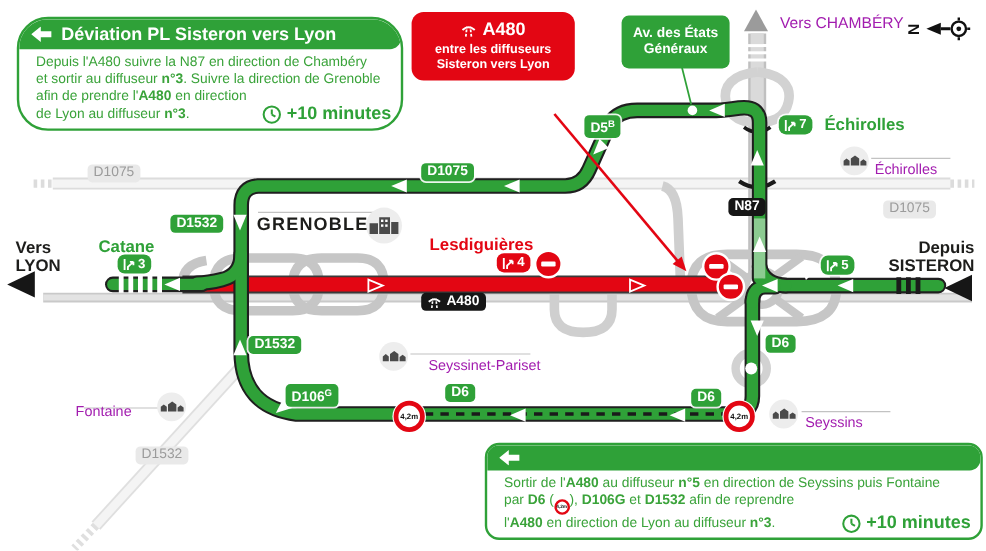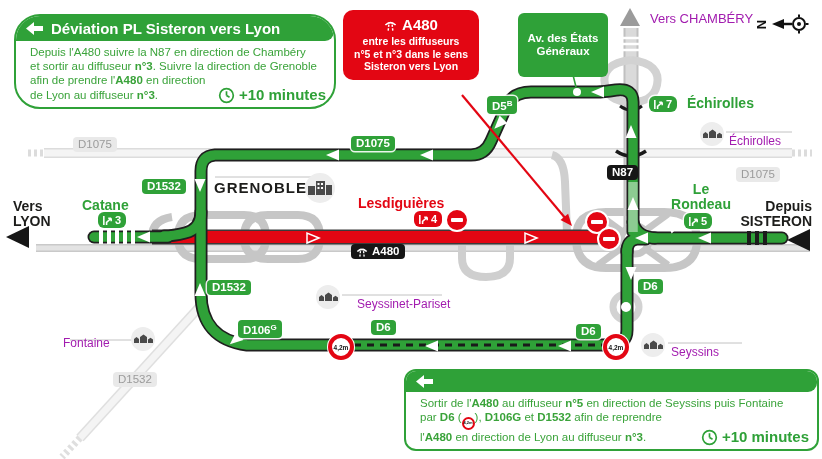--- a/index.html
+++ b/index.html
@@ -10,21 +10,21 @@
   .b{font-weight:bold;}
   
   .gbox{position:absolute;border:2px solid #2fa138;border-radius:12px;background:#fff;overflow:hidden;box-shadow:0 0 0 1px #fff;}
   .gbox .ttl{background:#2fa138;color:#fff;font-weight:bold;font-size:15px;display:flex;align-items:center;gap:8px;padding:4px 10px;border-radius:0 0 9px 0;}
   .gbox .bd{padding:4px 9px 5px 14px;color:#3aa33a;font-size:11.5px;line-height:14.2px;position:relative;}
   .line{white-space:nowrap;}
   .delay{position:absolute;right:8px;bottom:3px;display:flex;align-items:center;gap:4px;color:#2fa138;font-weight:bold;font-size:15px;background:#fff;padding-left:4px;}
   #box-closure{position:absolute;left:343px;top:10px;width:136px;background:#e30613;border-radius:10px;color:#fff;text-align:center;padding:6px 2px 7px 2px;box-sizing:border-box;}
   #box-closure .rt{font-weight:bold;font-size:15px;display:flex;justify-content:center;align-items:center;gap:5px;margin-bottom:2px;}
   #box-closure .rl{font-weight:bold;font-size:10.5px;line-height:12.5px;}
-  #box-av{position:absolute;left:518px;top:13px;width:90px;background:#2fa138;border-radius:6px;color:#fff;text-align:center;font-weight:bold;font-size:11.5px;line-height:13px;padding:19px 2px;box-sizing:border-box;}
+  #box-av{position:absolute;left:518px;top:13px;width:90px;background:#2fa138;border-radius:6px;color:#fff;text-align:center;font-weight:bold;font-size:11.5px;line-height:13px;padding:9px 2px;box-sizing:border-box;}
   
   .pg,.pgr,.pbk{position:absolute;font-size:11.5px;border-radius:4px;padding:1px 5px;line-height:13px;white-space:nowrap;}
   .pg{background:#2fa138;color:#fff;font-weight:bold;box-shadow:0 0 0 1.5px rgba(255,255,255,.9);}
   .pgr{background:#e9e9e9;color:#9b9b9b;}
   .pbk{background:#161616;color:#fff;font-weight:bold;display:flex;align-items:center;gap:4px;}
   .sup{font-size:8px;vertical-align:4px;}
   
   .exit{position:absolute;height:16px;border-radius:6px;background:#2fa138;color:#fff;font-weight:bold;font-size:11px;display:flex;align-items:center;gap:2px;padding:0 5px 0 4px;box-shadow:0 0 0 1.5px rgba(255,255,255,.9);}
   .exit.red{background:#e30613;}
   
@@ -274,24 +274,20 @@
   </div>
   <div class="exit" style="left:649px;top:96px;">
     <svg width="11" height="11" viewBox="0 0 12 12">
         <path d="M2,1 V11 M5,11 V8 L10,3.5 M10,3.5 H6.8 M10,3.5 V6.7" stroke="#fff" stroke-width="1.7" fill="none"></path>
       </svg>
     <span>7</span>
   </div>
 
   <div class="pl-green" style="left:82px;top:198px;">Catane</div>
   <div class="pl-red" style="left:358px;top:195px;">Lesdiguières</div>
-  <div class="pl-green" style="left:662px;top:182px;width:78px;text-align:center;">
-    <div>Le</div>
-      <div>Rondeau</div>
-  </div>
   <div class="pl-green" style="left:687px;top:96px;">Échirolles</div>
   <div class="pl-black" style="left:214px;top:180px;font-size:15px;letter-spacing:1px;">GRENOBLE</div>
   <div class="pl-gray" style="left:729px;top:134px;">Échirolles</div>
   <div class="pl-gray" style="left:357px;top:297px;">Seyssinet-Pariset</div>
   <div class="pl-gray" style="left:63px;top:336px;">Fontaine</div>
   <div class="pl-gray" style="left:671px;top:345px;">Seyssins</div>
 
   <div class="pl-black" style="left:13px;top:199px;">
     <div>Vers</div>
       <div>LYON</div>
@@ -327,21 +323,20 @@
     <div class="rt">
       <svg width="13" height="12" viewBox="0 0 14 12">
           <g stroke="#fff" fill="none">
             <path d="M4.5,12 L5.5,3 M9.5,12 L8.5,3" stroke-width="1.6" stroke-dasharray="2.5 1.5"></path>
             <path d="M1.5,6 Q7,1 12.5,6" stroke-width="1.8"></path>
           </g>
         </svg>
       <span>A480</span>
     </div>
     <div class="rl">entre les diffuseurs</div>
-    <div class="rl">n°5 et n°3 dans le sens</div>
     <div class="rl">Sisteron vers Lyon</div>
   </div>
 
   <div class="gbox" style="left:14px;top:14px;width:318px;border-radius:26px;">
     <div class="ttl">
       <svg width="17" height="13" viewBox="0 0 17 13">
           <polygon points="0,6.5 8,0 8,4 17,4 17,9 8,9 8,13" fill="#fff"></polygon>
         </svg>
       <span>Déviation PL Sisteron vers Lyon</span>
     </div>

